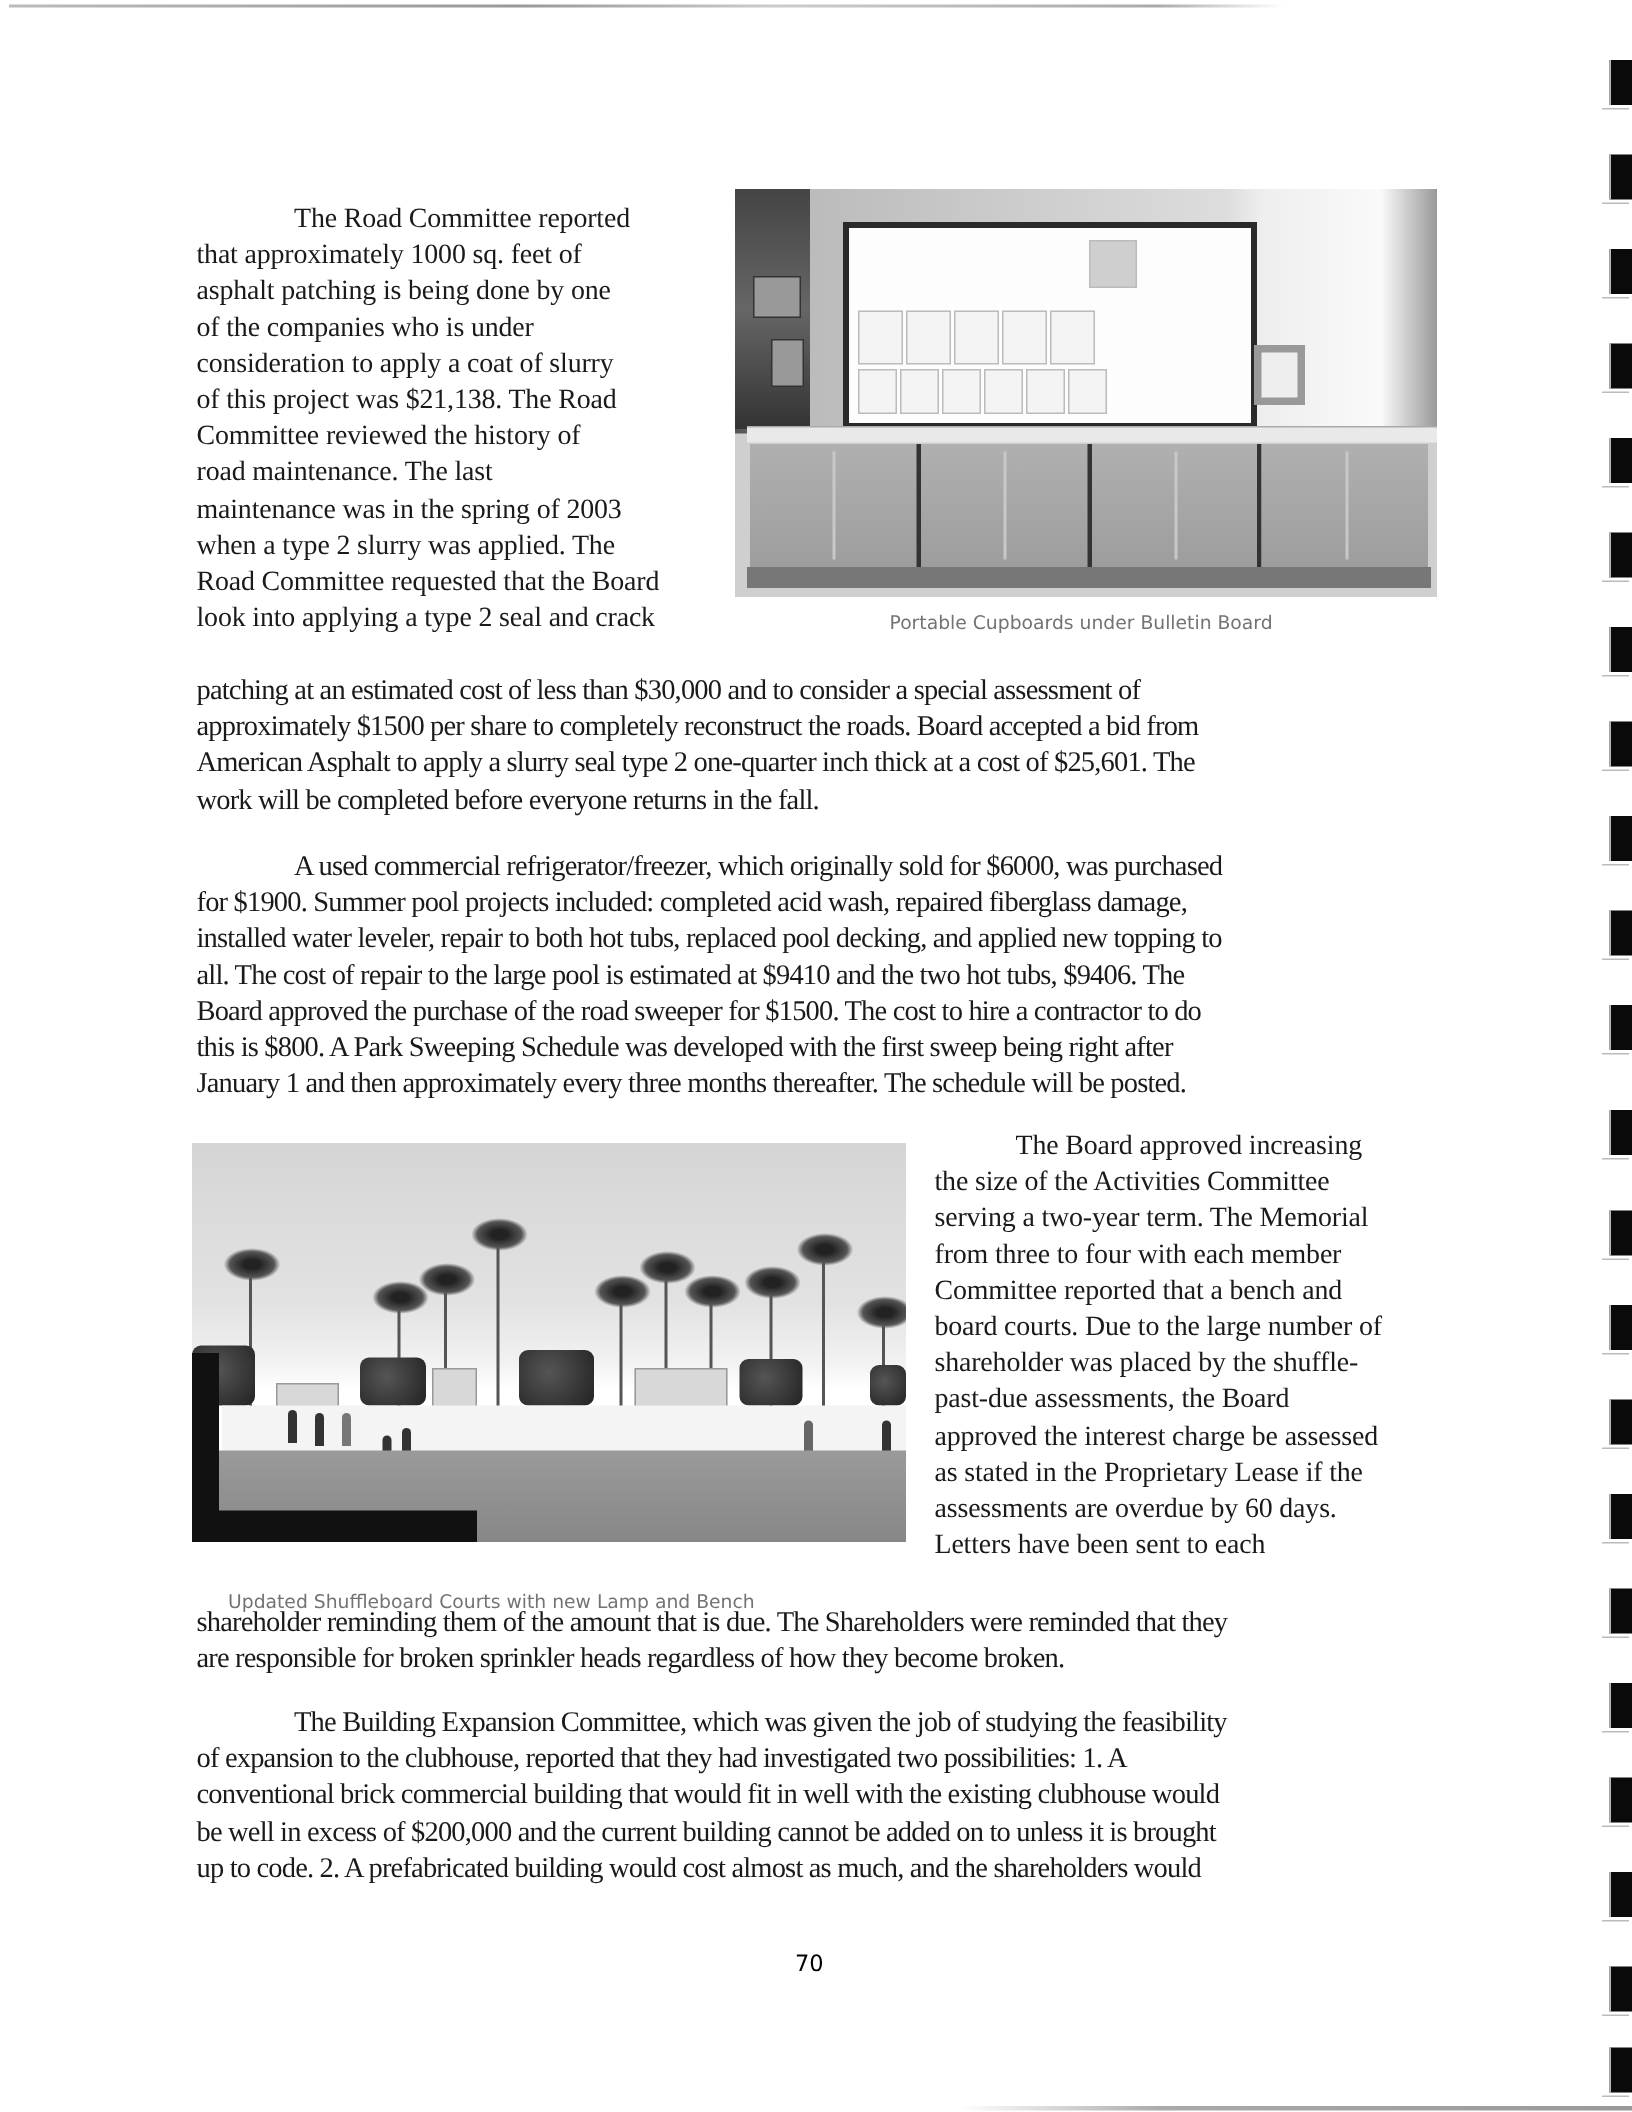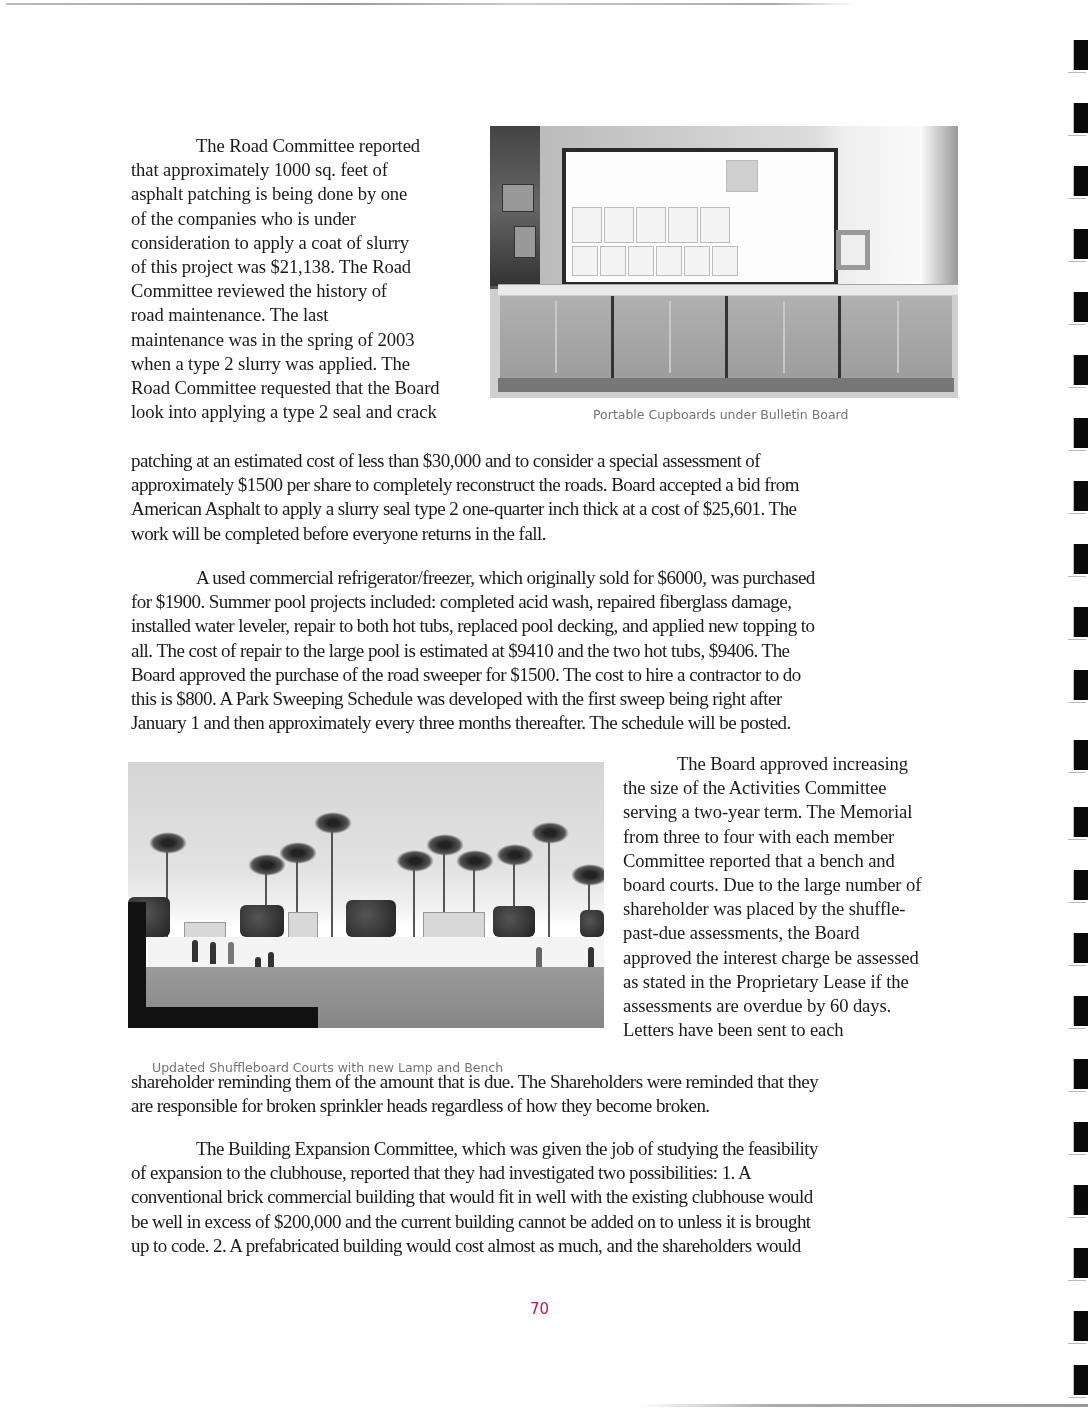--- a/index.html
+++ b/index.html
@@ -96,21 +96,21 @@
     .photo2 .bench { position: absolute; height: 14px; border: 2px solid #333; border-top-width: 3px; background: transparent; }
     .photo2 .person { position: absolute; width: 6px; height: 22px; background: #333; border-radius: 3px 3px 0 0; }
     .photo2 .building { position: absolute; background: #d8d8d8; border: 1px solid #999; }
 
     .page-number {
       position: absolute;
       left: 530px;
       top: 1300px;
       font-family: "DejaVu Sans", "Liberation Sans", sans-serif;
       font-size: 15px;
-      color: #be185d;
+      color: #000000;
     }
 
     
     .binding {
       position: absolute;
       left: 1070px;
       top: 0;
       width: 18px;
       height: 1408px;
     }

